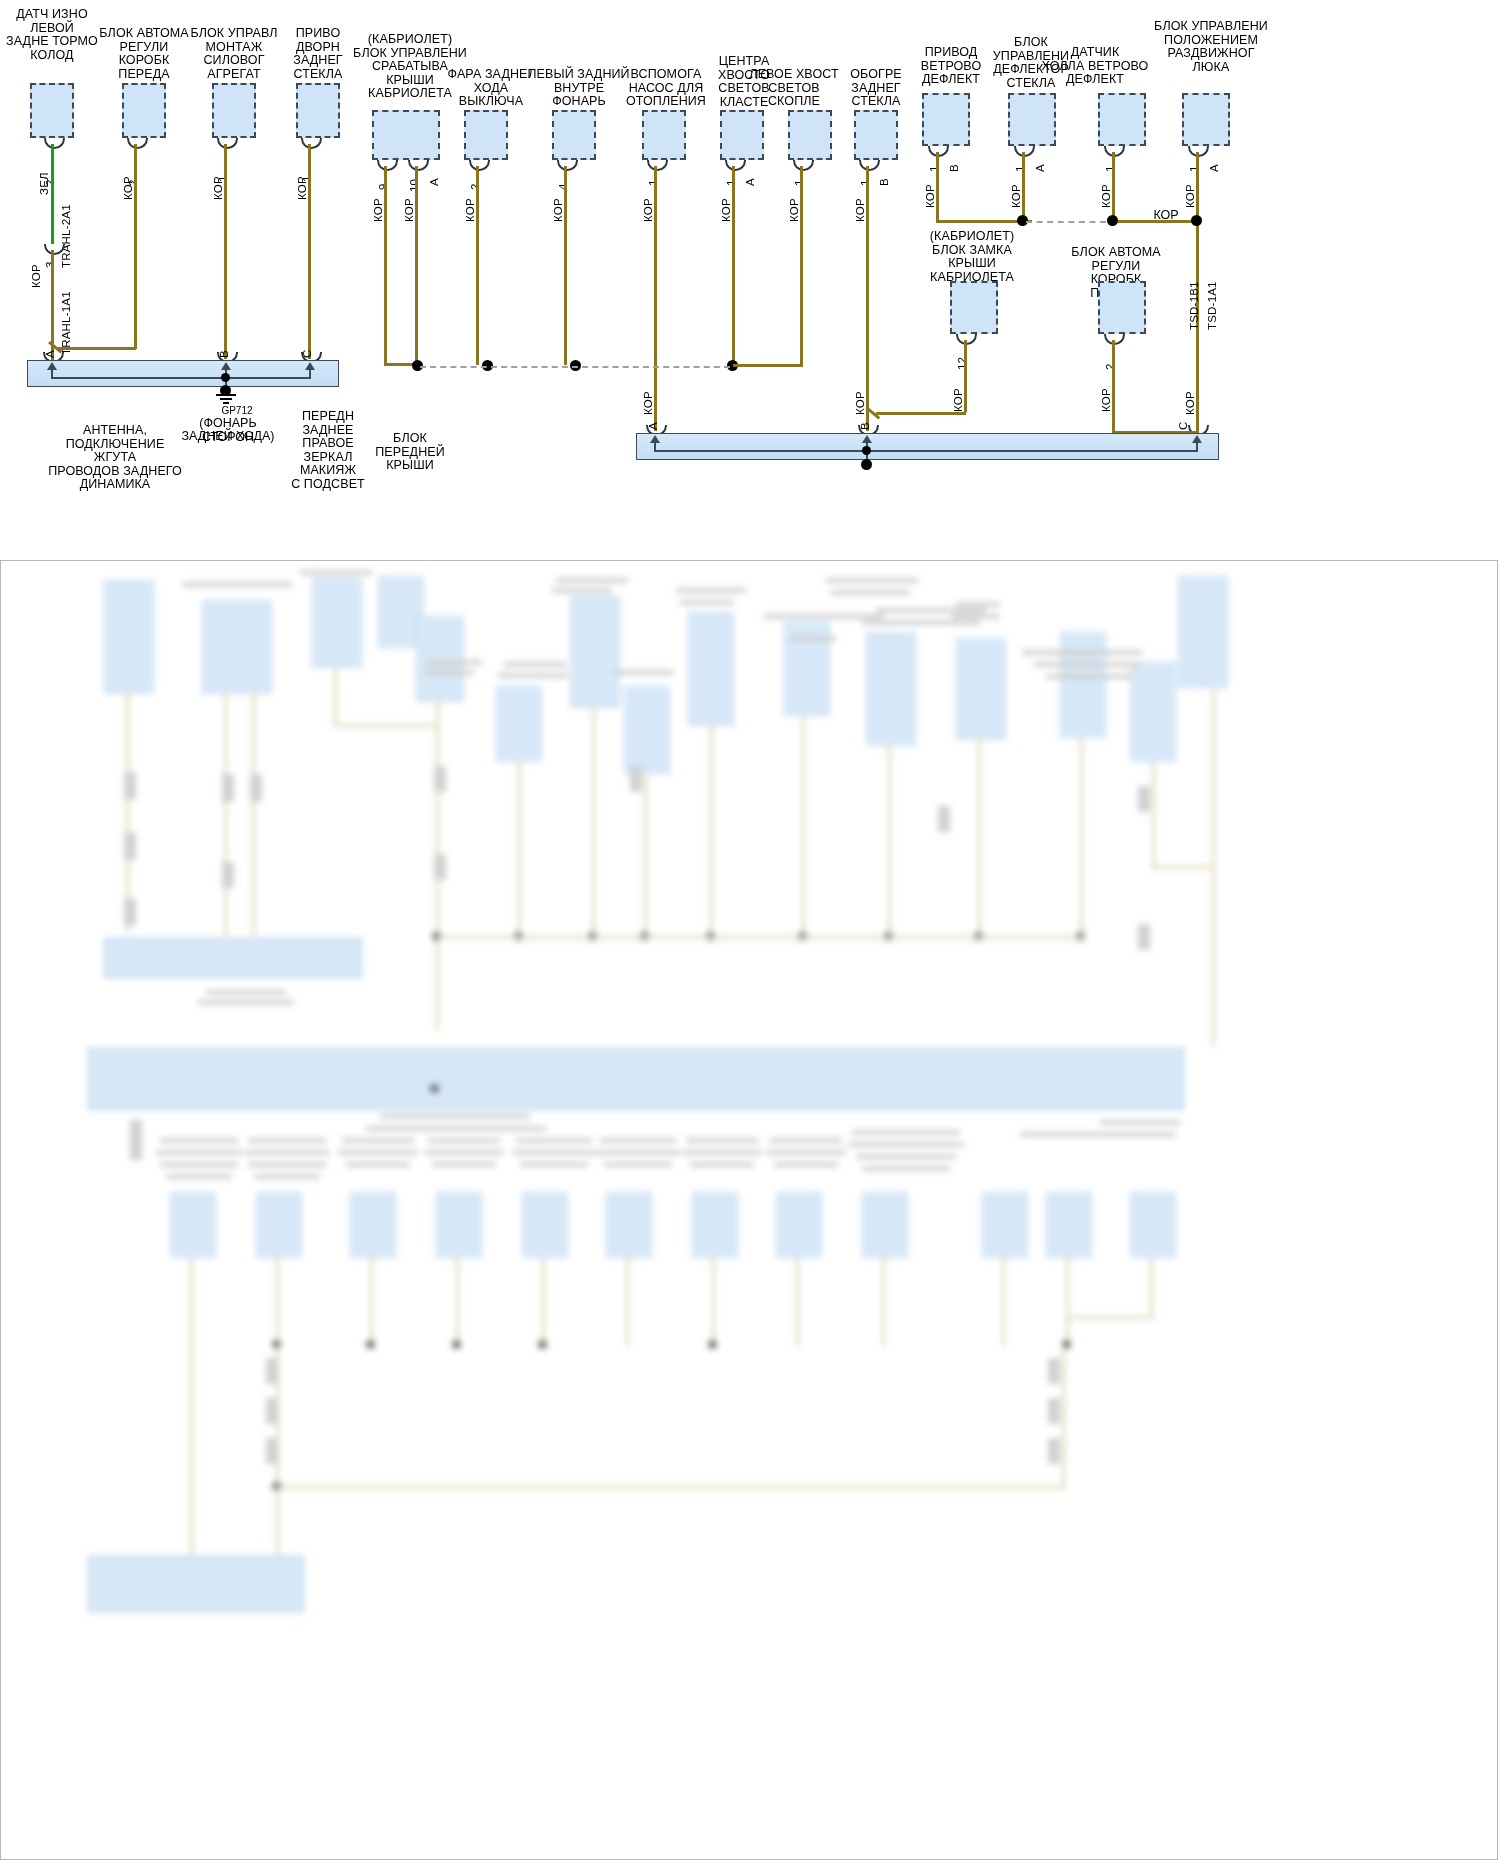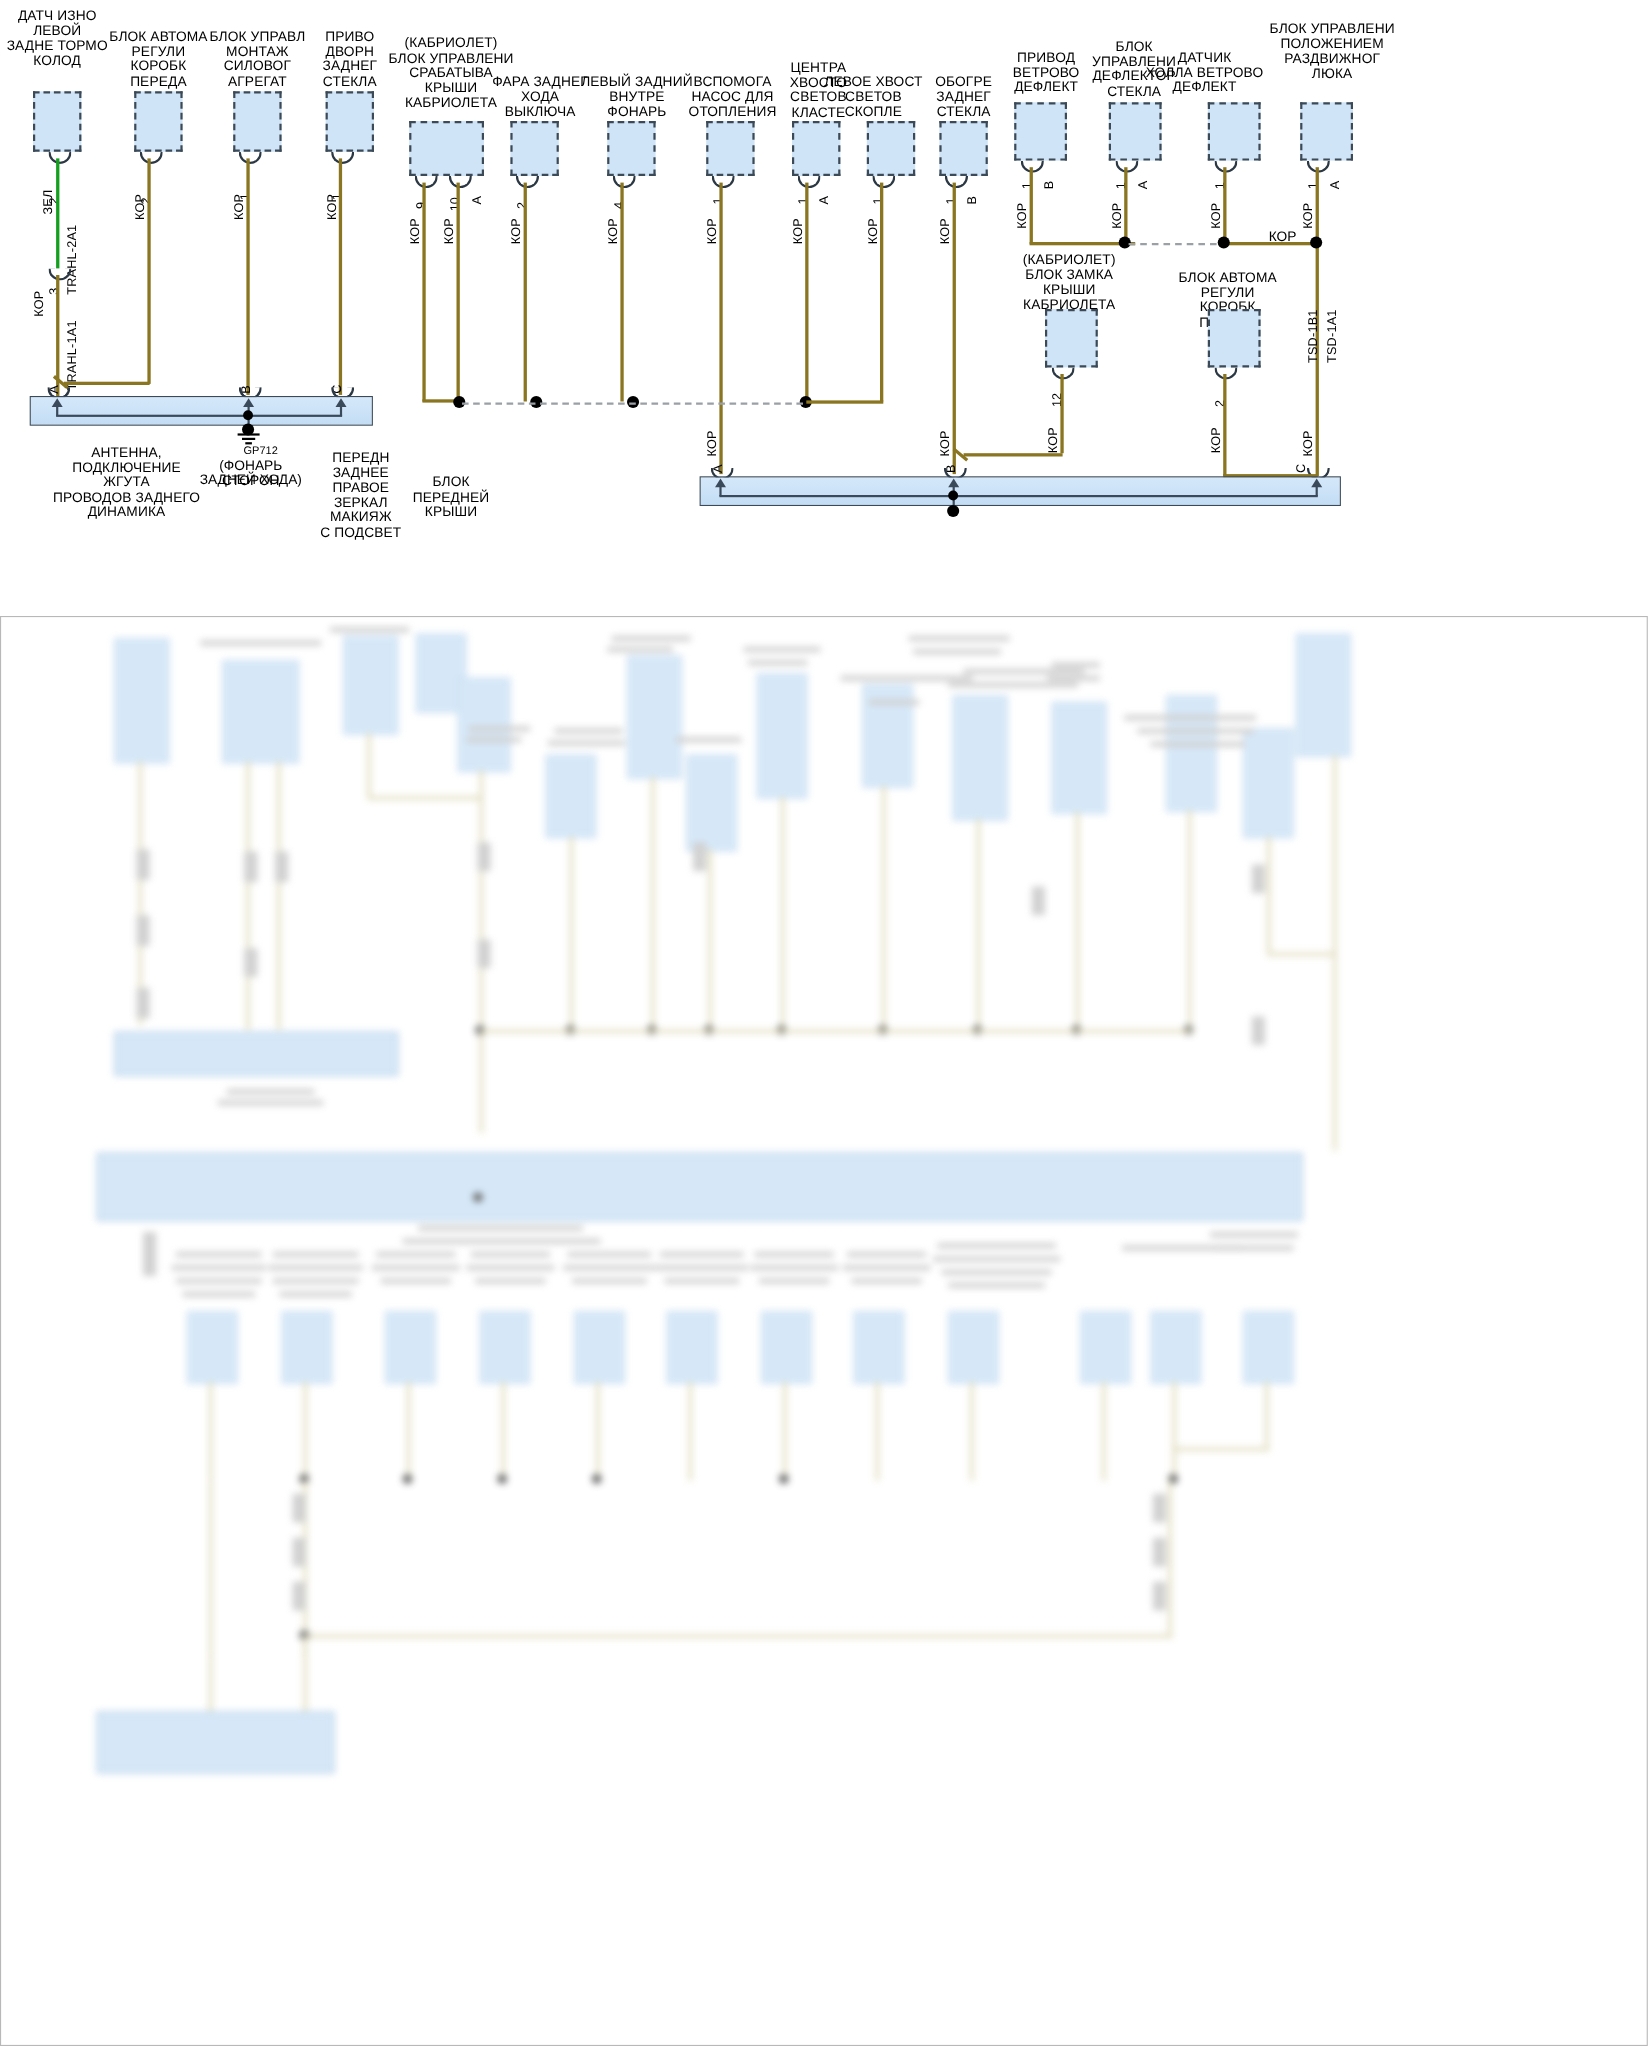--- a/index.html
+++ b/index.html
@@ -414,21 +414,21 @@
     <div class="dot" style="left:220px; top:385px;"></div>
     <div class="gnd" style="left:215px; top:394px; width:22px; height:10px;">
       <i style="top:0; width:20px;"></i>
       <i style="top:4px; width:12px;"></i>
       <i style="top:8px; width:6px;"></i>
     </div>
     <div class="plain-lbl" style="left:207px; top:404px; width:60px; font-size:10px;">GP712</div>
     <div class="plain-lbl" style="left:180px; top:417px; width:96px;">(ФОНАРЬ СТОРОН</div>
     <div class="plain-lbl" style="left:180px; top:430px; width:96px;">ЗАДНЕЙ ХОДА)</div>
 
-    <div class="comp-lbl" style="left:40px; top:405px; width:150px;">АНТЕННА, ПОДКЛЮЧЕНИЕ
+    <div class="comp-lbl" style="left:40px; top:424px; width:150px;">АНТЕННА, ПОДКЛЮЧЕНИЕ
 ЖГУТА
 ПРОВОДОВ ЗАДНЕГО
 ДИНАМИКА</div>
     <div class="comp-lbl" style="left:278px; top:410px; width:100px;">ПЕРЕДН
 ЗАДНЕЕ ПРАВОЕ
 ЗЕРКАЛ
 МАКИЯЖ
 С ПОДСВЕТ</div>
     <div class="comp-lbl" style="left:372px; top:432px; width:76px;">БЛОК
 ПЕРЕДНЕЙ

